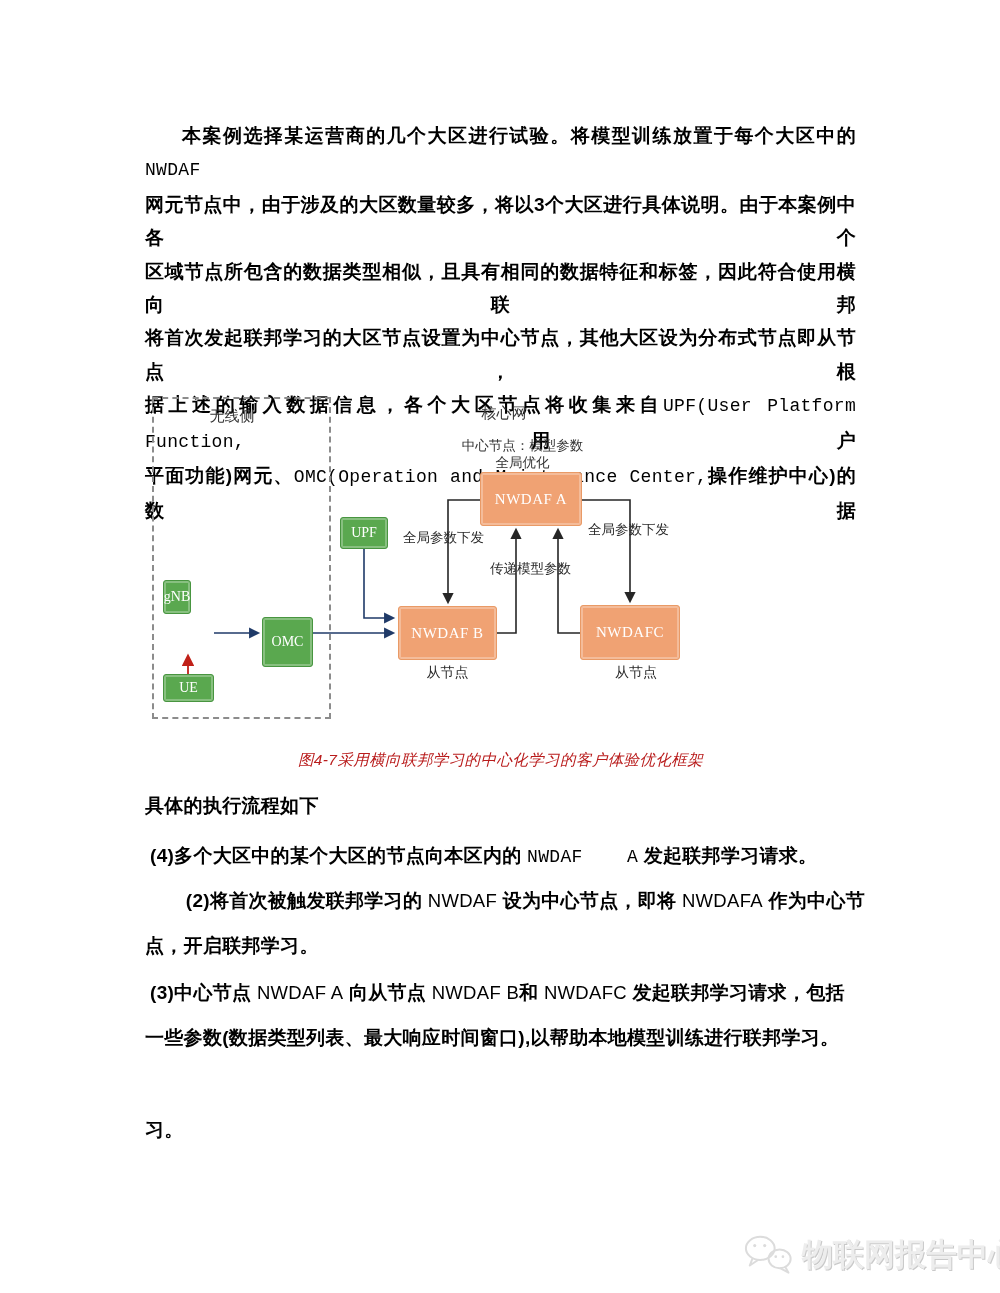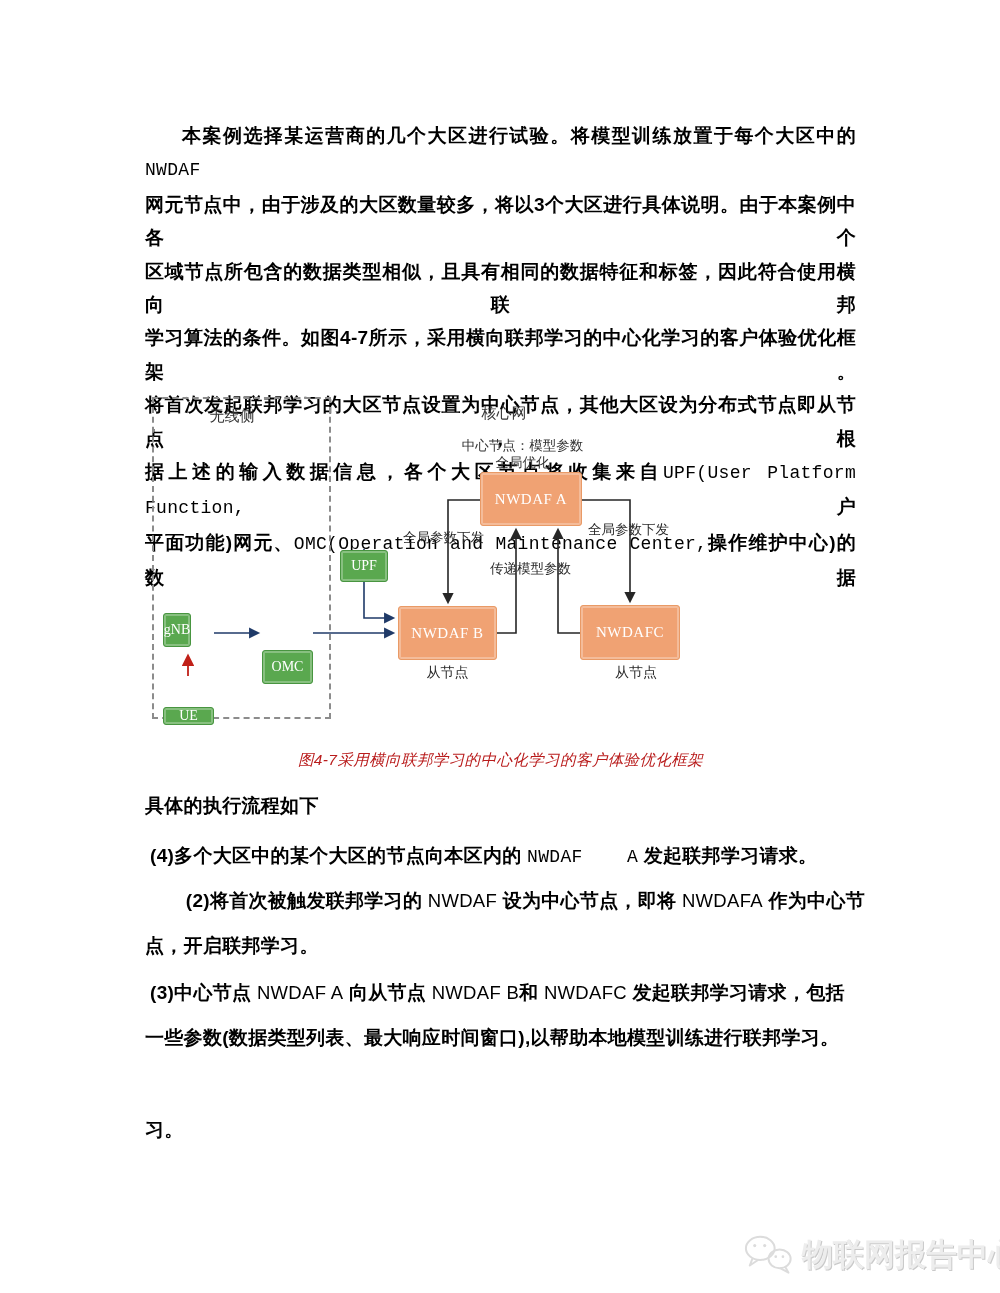--- a/index.html
+++ b/index.html
@@ -18,21 +18,21 @@
   
   .figure{position:absolute;left:0;top:0;width:1000px;height:1293px;
           font-family:"Liberation Serif",serif;color:#222;}
   .dashedbox{position:absolute;left:152px;top:397px;width:179px;height:322px;
              border:2px dashed #8c8c8c;box-sizing:border-box;}
   .flabel{position:absolute;font-size:15px;color:#333;white-space:nowrap;}
   .flabel.center{text-align:center;}
   .node{position:absolute;display:flex;align-items:center;justify-content:center;
         color:#fff;box-sizing:border-box;border-radius:3px;
         box-shadow:inset 0 0 0 2px rgba(255,255,255,.28);}
-  .green{background:#5aa84f;border:1px solid #489540;font-size:14px;margin-top:33px;}
+  .green{background:#5aa84f;border:1px solid #489540;font-size:14px;}
   .orange{background:#f0a273;border:1px solid #e99a66;font-size:15px;letter-spacing:.5px;}
   .edge-label{position:absolute;font-size:13.5px;color:#2a2a2a;white-space:nowrap;}
   .arrows{position:absolute;left:0;top:390px;width:1000px;height:340px;}
 
   
   .caption{position:absolute;left:145px;top:750px;width:711px;text-align:center;
            font-size:15.5px;font-style:italic;color:#b91c1c;
            font-family:"Liberation Sans",sans-serif;font-weight:400;letter-spacing:.4px;}
 
   
@@ -54,21 +54,20 @@
 </style>
 </head>
 <body>
 
 <div class="page">
 
   <div class="p1">
     <div class="bline j ind"><span>本案例选择某运营商的几个大区进行试验。将模型训练放置于每个大区中的 </span><span class="seg-mono">NWDAF</span></div>
     <div class="bline j"><span>网元节点中，由于涉及的大区数量较多，将以3个大区进行具体说明。由于本案例中各个</span></div>
     <div class="bline j"><span>区域节点所包含的数据类型相似，且具有相同的数据特征和标签，因此符合使用横向联邦</span></div>
-    <div class="bline j"><span>学习算法的条件。如图4-7所示，采用横向联邦学习的中心化学习的客户体验优化框架。</span></div>
     <div class="bline j"><span>将首次发起联邦学习的大区节点设置为中心节点，其他大区设为分布式节点即从节点，根</span></div>
     <div class="bline j"><span>据上述的输入数据信息，各个大区节点将收集来自</span><span class="seg-mono">UPF(User Platform Function,</span><span>用户</span></div>
     <div class="bline j"><span>平面功能)网元、</span><span class="seg-mono">OMC(Operation and Maintenance Center,</span><span>操作维护中心)的数据</span></div>
   </div>
 
   <div class="figure">
 
     <div class="dashedbox"></div>
     <div class="flabel center" style="left:152px;top:407px;width:160px;">无线侧</div>
     <div class="flabel center" style="left:454px;top:404px;width:100px;">核心网</div>
@@ -102,22 +101,22 @@
       <polyline points="480,500 448,500 448,602" fill="none" stroke="#262626" stroke-width="1.6" marker-end="url(#ah-black)"></polyline>
 
       <polyline points="582,500 630,500 630,601" fill="none" stroke="#262626" stroke-width="1.6" marker-end="url(#ah-black)"></polyline>
 
       <polyline points="497,633 516,633 516,530" fill="none" stroke="#262626" stroke-width="1.6" marker-end="url(#ah-black)"></polyline>
 
       <polyline points="580,633 558,633 558,530" fill="none" stroke="#262626" stroke-width="1.6" marker-end="url(#ah-black)"></polyline>
     </svg>
 
     <div class="node green" style="left:163px;top:580px;width:28px;height:34px;">gNB</div>
-    <div class="node green" style="left:163px;top:674px;width:51px;height:18px;">UE</div>
-    <div class="node green" style="left:262px;top:617px;width:51px;height:34px;">OMC</div>
+    <div class="node green" style="left:163px;top:674px;width:51px;height:28px;">UE</div>
+    <div class="node green" style="left:262px;top:617px;width:51px;height:50px;">OMC</div>
     <div class="node green" style="left:340px;top:517px;width:48px;height:32px;">UPF</div>
     <div class="node orange" style="left:480px;top:472px;width:102px;height:54px;">NWDAF A</div>
     <div class="node orange" style="left:398px;top:606px;width:99px;height:54px;">NWDAF B</div>
     <div class="node orange" style="left:580px;top:605px;width:100px;height:55px;">NWDAFC</div>
 
     <div class="edge-label" style="left:403px;top:529px;">全局参数下发</div>
     <div class="edge-label" style="left:588px;top:521px;">全局参数下发</div>
     <div class="edge-label" style="left:490px;top:560px;">传递模型参数</div>
     <div class="edge-label" style="left:398px;top:664px;width:99px;text-align:center;font-size:14px;">从节点</div>
     <div class="edge-label" style="left:586px;top:664px;width:100px;text-align:center;font-size:14px;">从节点</div>

